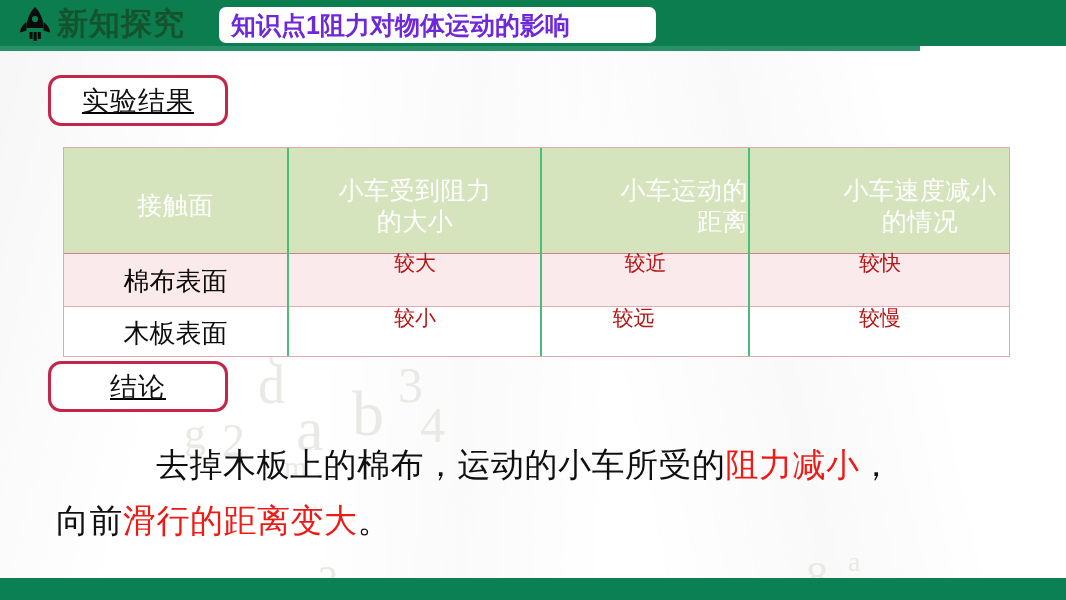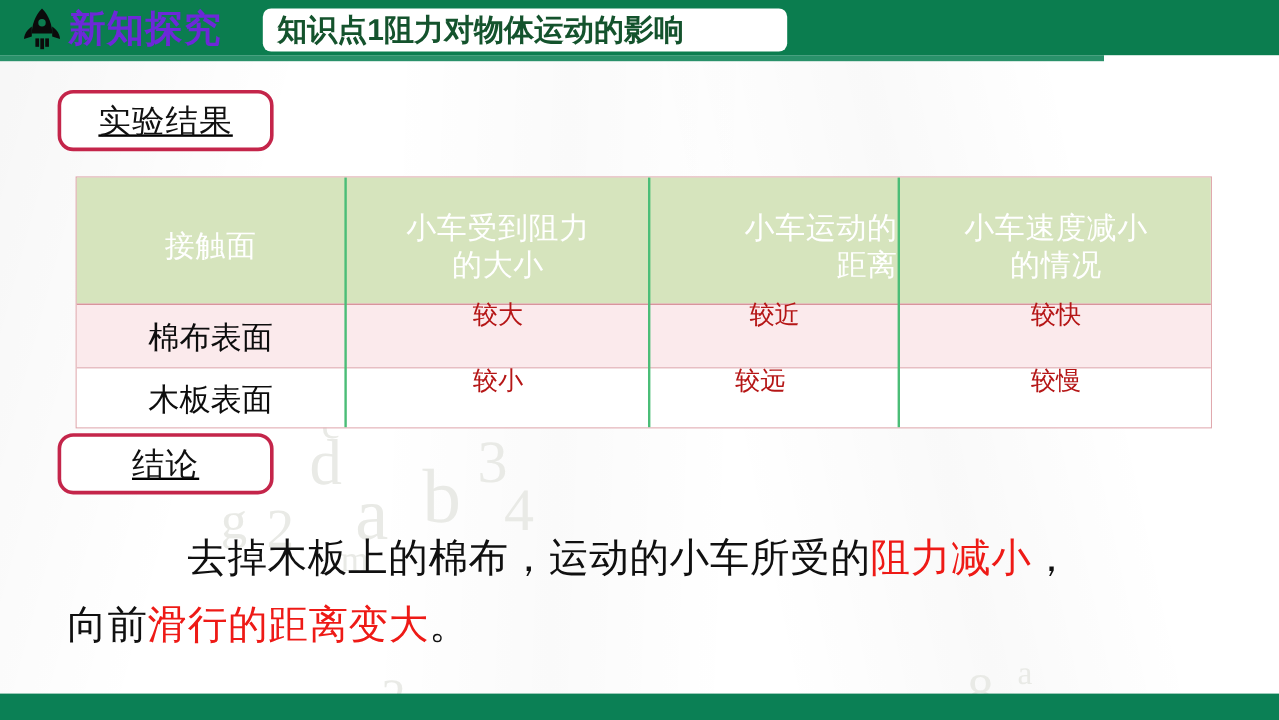--- a/index.html
+++ b/index.html
@@ -56,39 +56,39 @@
     left: 17px; top: 6px;
     width: 36px; height: 38px;
   }
   .header-title {
     position: absolute;
     left: 57px; top: 3px;
     height: 42px;
     line-height: 42px;
     font-size: 31px;
     font-weight: bold;
-    color: #6d28d9;
+    color: #14532d;
     letter-spacing: 1px;
     white-space: nowrap;
   }
   .header-chip {
     position: absolute;
     left: 219px; top: 7px;
     width: 437px; height: 36px;
     background: #ffffff;
     border-radius: 7px;
   }
   .header-chip-label {
     position: absolute;
     left: 231px; top: 8px;
     height: 34px;
     line-height: 34px;
     font-size: 25px;
     font-weight: bold;
-    color: #14532d;
+    color: #6d28d9;
     white-space: nowrap;
   }
 
   
   .pill {
     position: absolute;
     box-sizing: border-box;
     background: #ffffff;
     border: 3px solid #c4254a;
     border-radius: 13px;
@@ -219,21 +219,21 @@
     <div class="hline" style="left:0;top:105px;width:945px;background:#cf7f88;"></div>
     <div class="hline" style="left:0;top:158px;width:945px;background:#e2aeb5;"></div>
 
     <div class="vline" style="left:223px;top:0;height:208px;"></div>
     <div class="vline" style="left:476px;top:0;height:208px;"></div>
     <div class="vline" style="left:684px;top:0;height:208px;"></div>
 
     <div class="hdr-text" style="left:0;top:42px;width:223px;">接触面</div>
     <div class="hdr-text" style="left:226px;top:27px;width:250px;">小车受到阻力<br>的大小</div>
     <div class="hdr-text" style="left:479px;top:27px;width:205px;text-align:right;">小车运动的<br>距离</div>
-    <div class="hdr-text" style="left:687px;top:27px;width:258px;">小车速度减小<br>的情况</div>
+    <div class="hdr-text" style="left:687px;top:27px;width:258px;padding-left:40px;">小车速度减小<br>的情况</div>
 
     <div class="row-label" style="left:0;top:118px;width:223px;">棉布表面</div>
     <div class="row-value" style="left:226px;top:100px;width:250px;">较大</div>
     <div class="row-value" style="left:479px;top:100px;width:205px;">较近</div>
     <div class="row-value" style="left:687px;top:100px;width:258px;">较快</div>
 
     <div class="row-label" style="left:0;top:170px;width:223px;">木板表面</div>
     <div class="row-value" style="left:226px;top:155px;width:250px;">较小</div>
     <div class="row-value" style="left:481px;top:155px;width:177px;text-align:center;">较远</div>
     <div class="row-value" style="left:687px;top:155px;width:258px;">较慢</div>

